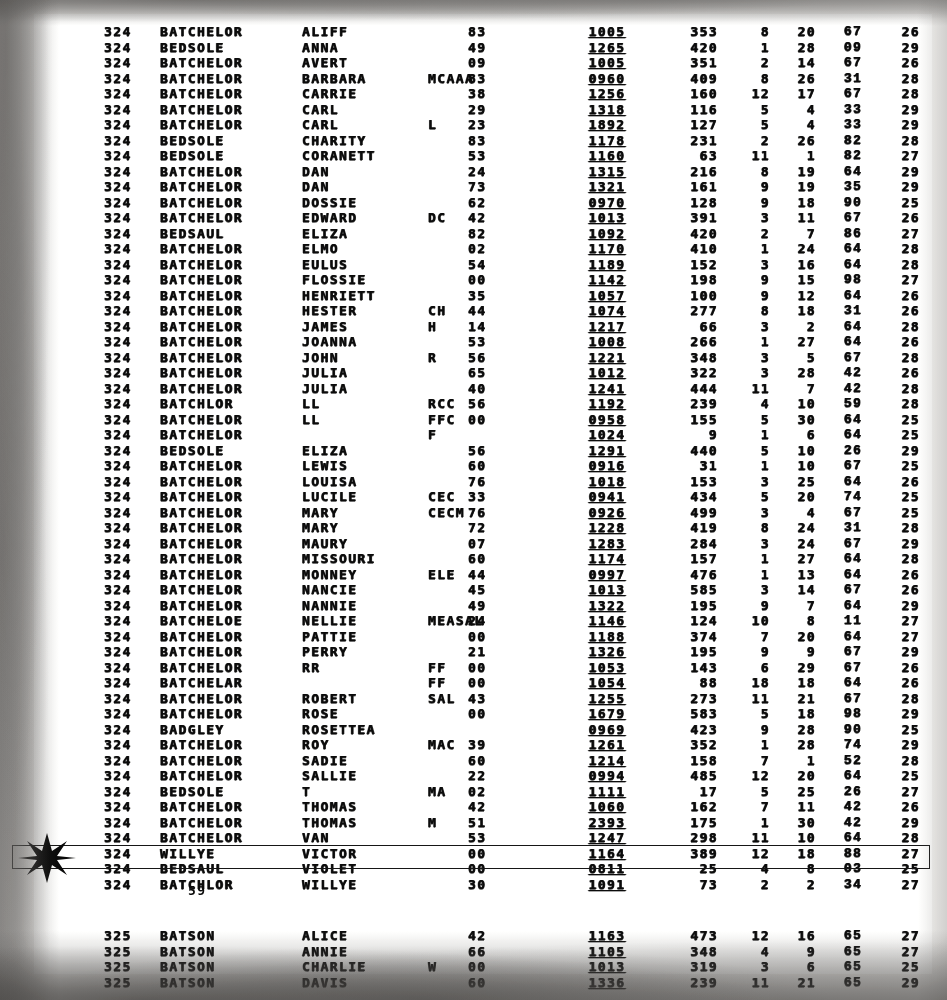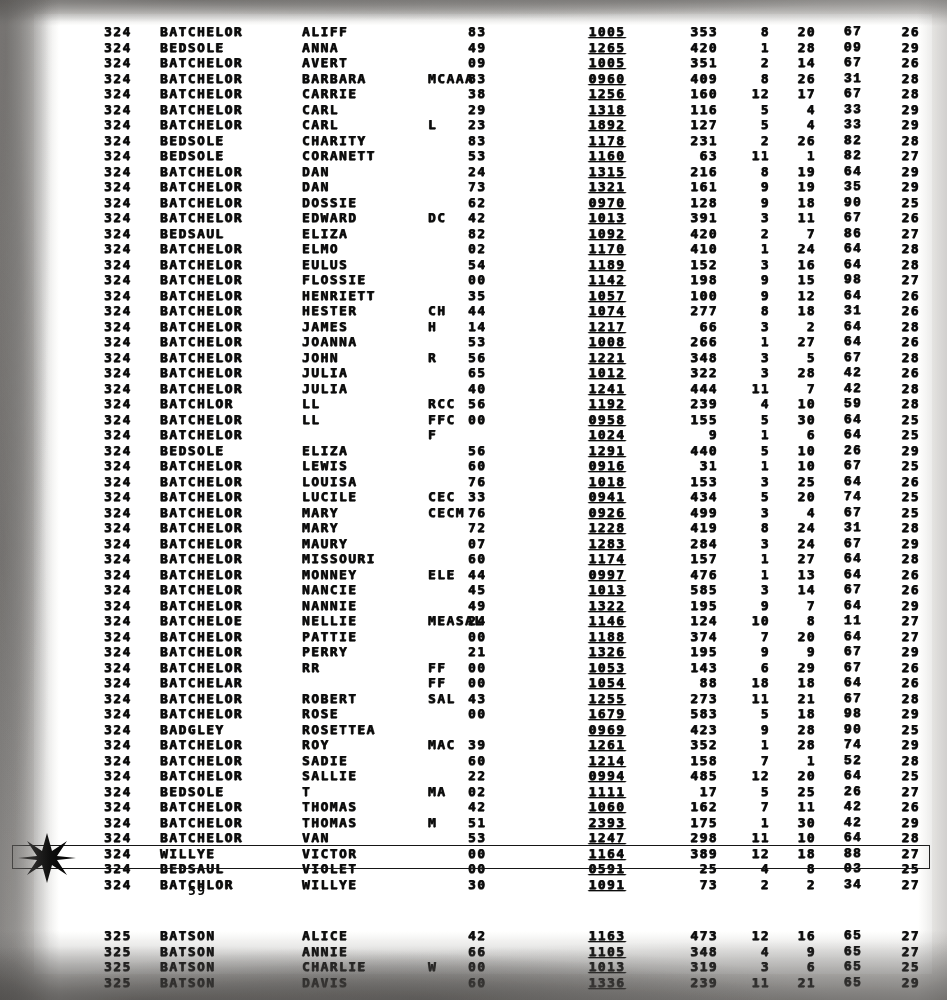--- a/index.html
+++ b/index.html
@@ -182,21 +182,21 @@
       <div class="row" style="top: 706px;"><span class="c-code">324</span><span class="c-sur">BATCHELOR</span><span class="c-given">ROSE</span><span class="c-mid"></span><span class="c-age">00</span><span class="c-n1">1679</span><span class="c-n2">583</span><span class="c-n3">5</span><span class="c-n4">18</span><span class="c-n5">98</span><span class="c-n6">29</span></div>
       <div class="row" style="top: 721.5px;"><span class="c-code">324</span><span class="c-sur">BADGLEY</span><span class="c-given">ROSETTEA</span><span class="c-mid"></span><span class="c-age"></span><span class="c-n1">0969</span><span class="c-n2">423</span><span class="c-n3">9</span><span class="c-n4">28</span><span class="c-n5">90</span><span class="c-n6">25</span></div>
       <div class="row" style="top: 737px;"><span class="c-code">324</span><span class="c-sur">BATCHELOR</span><span class="c-given">ROY</span><span class="c-mid">MAC</span><span class="c-age">39</span><span class="c-n1">1261</span><span class="c-n2">352</span><span class="c-n3">1</span><span class="c-n4">28</span><span class="c-n5">74</span><span class="c-n6">29</span></div>
       <div class="row" style="top: 752.5px;"><span class="c-code">324</span><span class="c-sur">BATCHELOR</span><span class="c-given">SADIE</span><span class="c-mid"></span><span class="c-age">60</span><span class="c-n1">1214</span><span class="c-n2">158</span><span class="c-n3">7</span><span class="c-n4">1</span><span class="c-n5">52</span><span class="c-n6">28</span></div>
       <div class="row" style="top: 768px;"><span class="c-code">324</span><span class="c-sur">BATCHELOR</span><span class="c-given">SALLIE</span><span class="c-mid"></span><span class="c-age">22</span><span class="c-n1">0994</span><span class="c-n2">485</span><span class="c-n3">12</span><span class="c-n4">20</span><span class="c-n5">64</span><span class="c-n6">25</span></div>
       <div class="row" style="top: 783.5px;"><span class="c-code">324</span><span class="c-sur">BEDSOLE</span><span class="c-given">T</span><span class="c-mid">MA</span><span class="c-age">02</span><span class="c-n1">1111</span><span class="c-n2">17</span><span class="c-n3">5</span><span class="c-n4">25</span><span class="c-n5">26</span><span class="c-n6">27</span></div>
       <div class="row" style="top: 799px;"><span class="c-code">324</span><span class="c-sur">BATCHELOR</span><span class="c-given">THOMAS</span><span class="c-mid"></span><span class="c-age">42</span><span class="c-n1">1060</span><span class="c-n2">162</span><span class="c-n3">7</span><span class="c-n4">11</span><span class="c-n5">42</span><span class="c-n6">26</span></div>
       <div class="row" style="top: 814.5px;"><span class="c-code">324</span><span class="c-sur">BATCHELOR</span><span class="c-given">THOMAS</span><span class="c-mid">M</span><span class="c-age">51</span><span class="c-n1">2393</span><span class="c-n2">175</span><span class="c-n3">1</span><span class="c-n4">30</span><span class="c-n5">42</span><span class="c-n6">29</span></div>
       <div class="row" style="top: 830px;"><span class="c-code">324</span><span class="c-sur">BATCHELOR</span><span class="c-given">VAN</span><span class="c-mid"></span><span class="c-age">53</span><span class="c-n1">1247</span><span class="c-n2">298</span><span class="c-n3">11</span><span class="c-n4">10</span><span class="c-n5">64</span><span class="c-n6">28</span></div>
       <div class="row" style="top: 845.5px;"><span class="c-code">324</span><span class="c-sur">WILLYE</span><span class="c-given">VICTOR</span><span class="c-mid"></span><span class="c-age">00</span><span class="c-n1">1164</span><span class="c-n2">389</span><span class="c-n3">12</span><span class="c-n4">18</span><span class="c-n5">88</span><span class="c-n6">27</span></div>
-      <div class="row" style="top: 861px;"><span class="c-code">324</span><span class="c-sur">BEDSAUL</span><span class="c-given">VIOLET</span><span class="c-mid"></span><span class="c-age">00</span><span class="c-n1">0591</span><span class="c-n2">25</span><span class="c-n3">4</span><span class="c-n4">8</span><span class="c-n5">03</span><span class="c-n6">25</span></div>
+      <div class="row" style="top: 861px;"><span class="c-code">324</span><span class="c-sur">BEDSAUL</span><span class="c-given">VIOLET</span><span class="c-mid"></span><span class="c-age">00</span><span class="c-n1">0811</span><span class="c-n2">25</span><span class="c-n3">4</span><span class="c-n4">8</span><span class="c-n5">03</span><span class="c-n6">25</span></div>
       <div class="row" style="top: 876.5px;"><span class="c-code">324</span><span class="c-sur">BATCHLOR</span><span class="c-given">WILLYE</span><span class="c-mid"></span><span class="c-age">30</span><span class="c-n1">1091</span><span class="c-n2">73</span><span class="c-n3">2</span><span class="c-n4">2</span><span class="c-n5">34</span><span class="c-n6">27</span></div>
       <div class="row" style="top: 928px;"><span class="c-code">325</span><span class="c-sur">BATSON</span><span class="c-given">ALICE</span><span class="c-mid"></span><span class="c-age">42</span><span class="c-n1">1163</span><span class="c-n2">473</span><span class="c-n3">12</span><span class="c-n4">16</span><span class="c-n5">65</span><span class="c-n6">27</span></div>
       <div class="row" style="top: 943.5px;"><span class="c-code">325</span><span class="c-sur">BATSON</span><span class="c-given">ANNIE</span><span class="c-mid"></span><span class="c-age">66</span><span class="c-n1">1105</span><span class="c-n2">348</span><span class="c-n3">4</span><span class="c-n4">9</span><span class="c-n5">65</span><span class="c-n6">27</span></div>
       <div class="row" style="top: 959px;"><span class="c-code">325</span><span class="c-sur">BATSON</span><span class="c-given">CHARLIE</span><span class="c-mid">W</span><span class="c-age">00</span><span class="c-n1">1013</span><span class="c-n2">319</span><span class="c-n3">3</span><span class="c-n4">6</span><span class="c-n5">65</span><span class="c-n6">25</span></div>
       <div class="row" style="top: 974.5px;"><span class="c-code">325</span><span class="c-sur">BATSON</span><span class="c-given">DAVIS</span><span class="c-mid"></span><span class="c-age">60</span><span class="c-n1">1336</span><span class="c-n2">239</span><span class="c-n3">11</span><span class="c-n4">21</span><span class="c-n5">65</span><span class="c-n6">29</span></div>
     </div>
 
   <div class="stray" style="top:883px;">59</div>
 
   <div class="highlight-box"></div>

